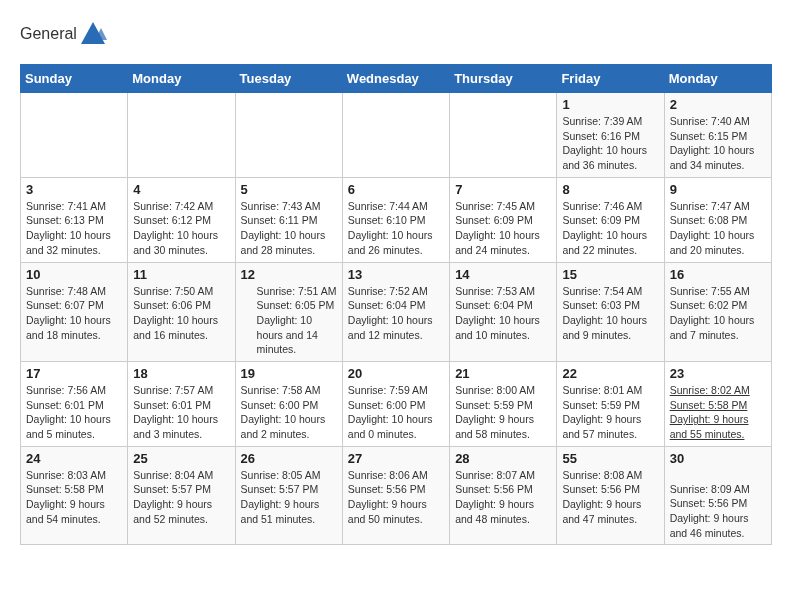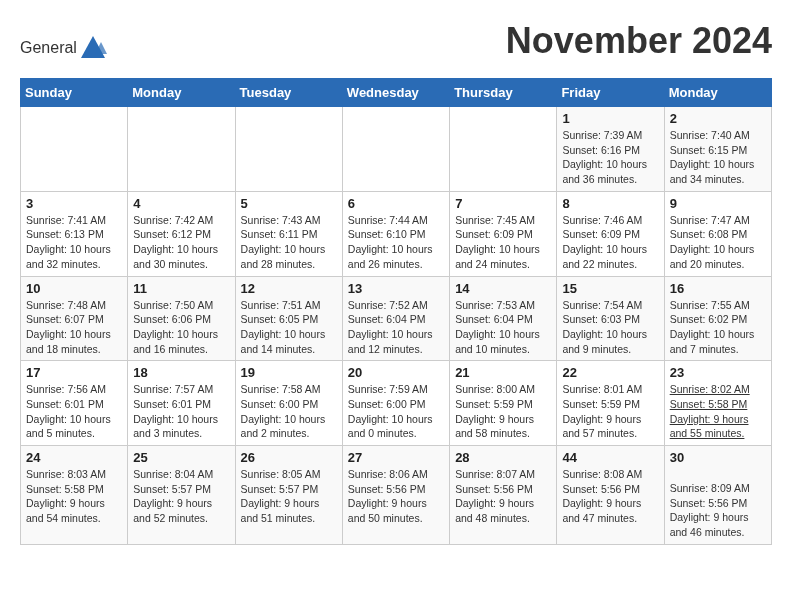--- a/index.html
+++ b/index.html
@@ -88,21 +88,20 @@
       <div style="display:flex;align-items:center;">
         <span class="logo-general">General</span>
         <svg class="logo-icon" viewBox="0 0 28 28">
           <polygon points="14,2 26,24 2,24" fill="#2a6bb5"></polygon>
           <polygon points="22,8 28,20 16,20" fill="#2a6bb5" opacity="0.7"></polygon>
         </svg>
       </div>
     </div>
   </div>
   <div class="title-block">
-    <div class="month-title">November 2024</div>
   </div>
 </div>
 
 <table class="calendar">
   <thead>
     <tr id="header-row">
         <th>Sunday</th>
         <th>Monday</th>
         <th>Tuesday</th>
         <th>Wednesday</th>
@@ -183,21 +182,21 @@
 Daylight: 10 hours and 18 minutes.</div>
         </td>
         <td>
           <div class="day-number">11</div>
           <div class="day-info" style="white-space: pre-line;">Sunrise: 7:50 AM
 Sunset: 6:06 PM
 Daylight: 10 hours and 16 minutes.</div>
         </td>
         <td>
           <div class="day-number">12</div>
-          <div class="day-info" style="white-space: pre-line;">Sunrise: 7:51 AM
+          <div class="day-info" style="white-space: pre-line; margin-left: 16px;">Sunrise: 7:51 AM
 Sunset: 6:05 PM
 Daylight: 10 hours and 14 minutes.</div>
         </td>
         <td>
           <div class="day-number">13</div>
           <div class="day-info" style="white-space: pre-line;">Sunrise: 7:52 AM
 Sunset: 6:04 PM
 Daylight: 10 hours and 12 minutes.</div>
         </td>
         <td>
@@ -288,21 +287,21 @@
 Sunset: 5:56 PM
 Daylight: 9 hours and 50 minutes.</div>
         </td>
         <td>
           <div class="day-number">28</div>
           <div class="day-info" style="white-space: pre-line;">Sunrise: 8:07 AM
 Sunset: 5:56 PM
 Daylight: 9 hours and 48 minutes.</div>
         </td>
         <td>
-          <div class="day-number">44</div>
+          <div class="day-number">55</div>
           <div class="day-info" style="white-space: pre-line;">Sunrise: 8:08 AM
 Sunset: 5:56 PM
 Daylight: 9 hours and 47 minutes.</div>
         </td>
         <td>
           <div class="day-number">30</div>
           <div class="day-info" style="white-space: pre-line; margin-top: 16px;">Sunrise: 8:09 AM
 Sunset: 5:56 PM
 Daylight: 9 hours and 46 minutes.</div>
         </td>

